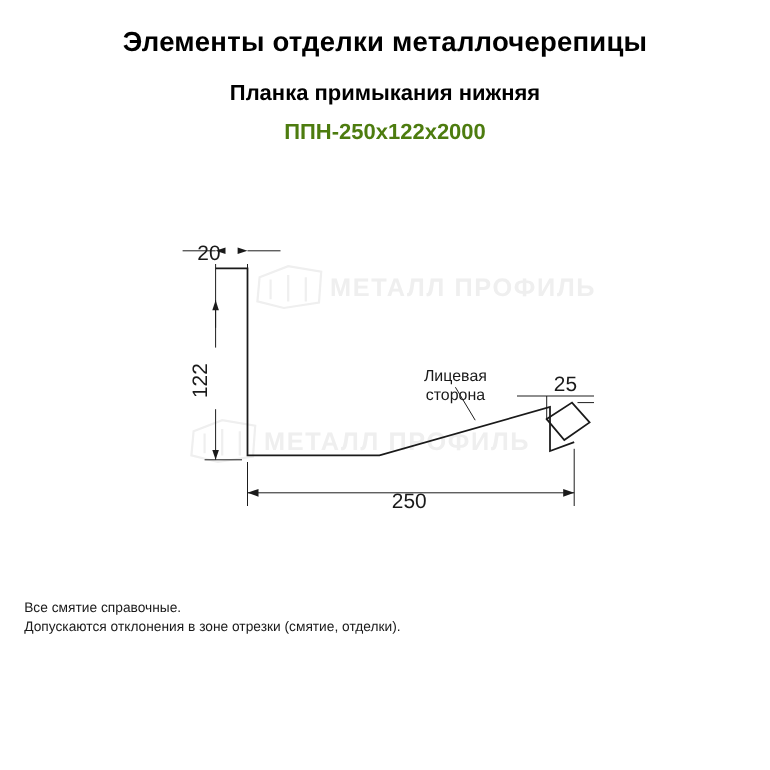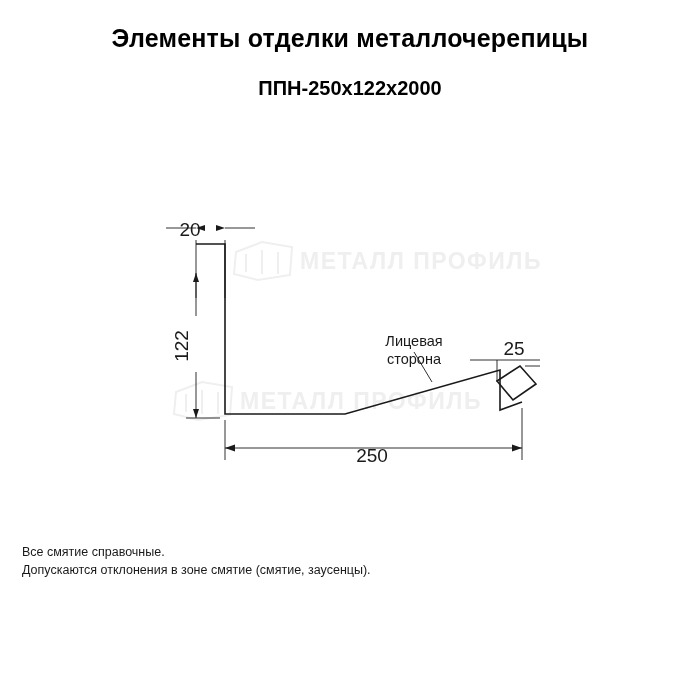--- a/index.html
+++ b/index.html
@@ -36,22 +36,22 @@
   }
   .title-sub {
     font-size: 20px;
     font-weight: bold;
     margin-top: 21px;
     color: #000000;
   }
   .title-code {
     font-size: 20px;
     font-weight: bold;
-    margin-top: 24px;
-    color: #000000;
+    margin-top: 12px;
+    color: #4d7c0f;
   }
   .drawing {
     position: absolute;
     top: 170px;
     left: 0;
     width: 700px;
     height: 360px;
   }
   .footer {
     position: absolute;
@@ -90,20 +90,21 @@
     fill: #1a1a1a;
   }
 </style>
 </head>
 <body>
 
 <div class="page">
 
   <div class="titles">
     <div class="title-main">Элементы отделки металлочерепицы</div>
+    <div class="title-sub">Планка примыкания нижняя</div>
     <div class="title-code">ППН-250х122х2000</div>
   </div>
 
   <div class="drawing">
     <svg width="700" height="360" viewBox="0 0 700 360">
 
       <g class="wm">
         <g>
           <polygon points="236,82 262,72 292,77 290,105 258,110 234,104"></polygon>
           <path d="M246,84 l0,18 M262,80 l0,24 M278,82 l0,22"></path>
@@ -159,16 +160,16 @@
       <text class="dim-txt" x="514" y="185" text-anchor="middle">25</text>
 
       <text class="lbl-txt" x="414" y="176" text-anchor="middle">Лицевая</text>
       <text class="lbl-txt" x="414" y="194" text-anchor="middle">сторона</text>
 
     </svg>
   </div>
 
   <div class="footer">
     <div>Все смятие справочные.</div>
-    <div>Допускаются отклонения в зоне смятие (смятие, заусенцы).</div>
+    <div>Допускаются отклонения в зоне отрезки (смятие, отделки).</div>
   </div>
 
 </div>
 
 </body></html>

